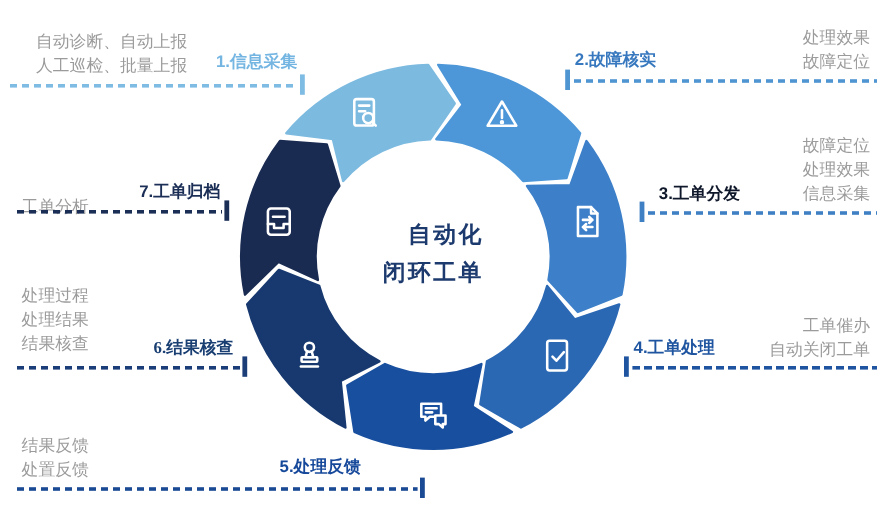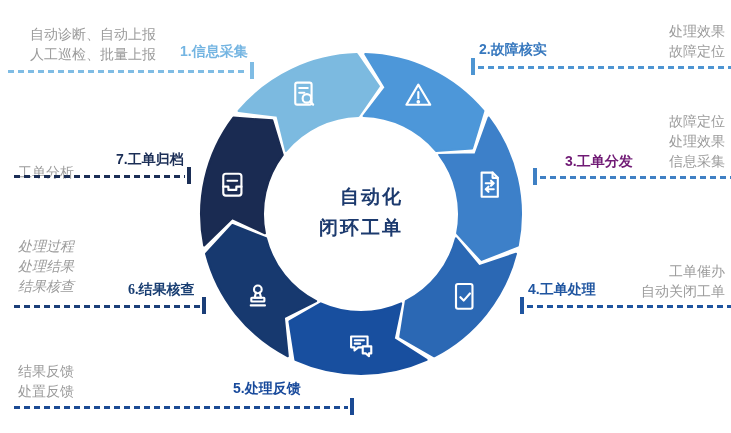--- a/index.html
+++ b/index.html
@@ -23,21 +23,21 @@
   .n1{left:30px;top:24px;}           .l1{left:180px;top:43px;}
   .d1{left:8px;top:70px;width:240px;}  .t1{left:250px;top:62px;}
   .n2{right:6px;top:21px;}           .l2{left:479px;top:41px;}
   .d2{left:478px;top:66px;width:253px;} .t2{left:471px;top:58px;}
   .n3{right:6px;top:111px;}          .l3{left:549px;top:153px;}
   .d3{left:540px;top:176px;width:191px;} .t3{left:533px;top:168px;}
   .n4{right:6px;top:261px;}          .l4{left:528px;top:281px;}
   .d4{left:527px;top:305px;width:204px;} .t4{left:520px;top:297px;}
   .n5{left:18px;top:361px;}          .l5{left:233px;top:380px;}
   .d5{left:14px;top:406px;width:334px;}  .t5{left:350px;top:398px;}
-  .n6{left:18px;top:236px;font-style:italic;}          .l6{left:128px;top:281px;font-family:Liberation Serif, serif;}
+  .n6{left:18px;top:236px;}          .l6{left:128px;top:281px;font-family:Liberation Serif, serif;}
   .d6{left:14px;top:305px;width:186px;}  .t6{left:202px;top:297px;}
   .n7{left:18px;top:162px;}          .l7{left:116px;top:151px;}
   .d7{left:14px;top:175px;width:171px;}  .t7{left:187px;top:167px;}
 </style>
 </head>
 <body>
 
 <div class="stage">
 
   <svg id="ring-svg" width="731" height="433" viewBox="0 0 731 433">
@@ -106,21 +106,21 @@
   </div>
   <div class="step-label l2" style="color: rgb(55, 120, 190);">2.故障核实</div>
   <div class="dash d2" style="--c: #4E95D2;"></div>
   <div class="tick t2" style="--c: #4E95D2;"></div>
 
   <div class="note-block right n3" style="color: rgb(155, 155, 155);">
     <div>故障定位</div>
     <div>处理效果</div>
     <div>信息采集</div>
   </div>
-  <div class="step-label l3" style="color: #701a75; margin-left: 16px;">3.工单分发</div>
+  <div class="step-label l3" style="color: #0f172a;">3.工单分发</div>
   <div class="dash d3" style="--c: #3F80C4;"></div>
   <div class="tick t3" style="--c: #3F80C4;"></div>
 
   <div class="note-block right n4" style="color: rgb(155, 155, 155);">
     <div>工单催办</div>
     <div>自动关闭工单</div>
   </div>
   <div class="step-label l4" style="color: rgb(31, 85, 160);">4.工单处理</div>
   <div class="dash d4" style="--c: #1F55A0;"></div>
   <div class="tick t4" style="--c: #1F55A0;"></div>

